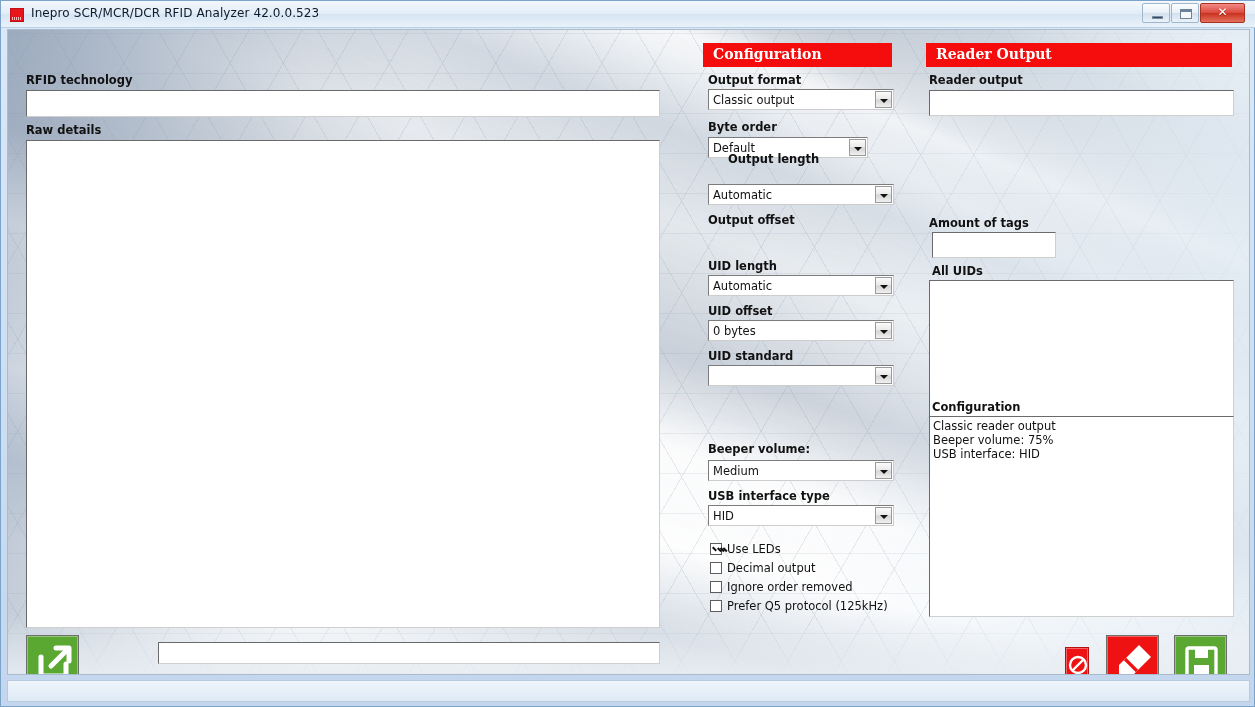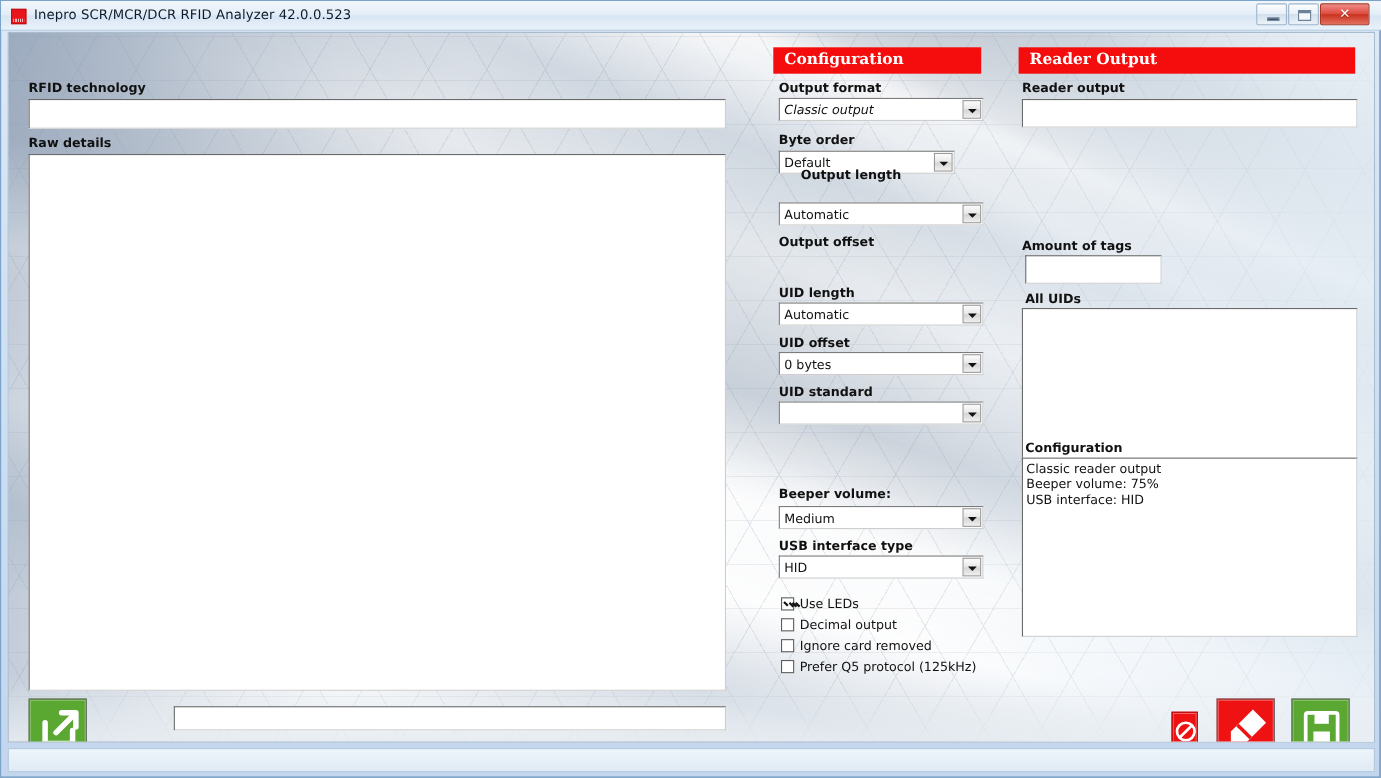--- a/index.html
+++ b/index.html
@@ -244,21 +244,21 @@
         <path d="M14 21 L14 40 L39 40 L39 28" fill="none" stroke="#ffffff" stroke-width="5" stroke-linecap="round" stroke-linejoin="round"></path>
         <path d="M24 30 L40 14" fill="none" stroke="#ffffff" stroke-width="5" stroke-linecap="round"></path>
         <path d="M29 12 L42 12 L42 25" fill="none" stroke="#ffffff" stroke-width="5" stroke-linecap="round" stroke-linejoin="round"></path>
       </svg>
     </div>
     <div class="field" style="left:150px; top:612px; width:502px; height:22px;"></div>
 
     <div class="panel-header" style="left:695px; top:13px; width:189px;">Configuration</div>
 
     <div class="lbl" style="left:700px; top:43px;">Output format</div>
-    <div class="combo" style="left:700px; top:59px; width:186px;font-style:italic;">
+    <div class="combo" style="left:700px; top:59px; width:186px;">
       <div class="val">Classic output</div>
       <div class="arrow"></div>
     </div>
 
     <div class="lbl" style="left:700px; top:90px;">Byte order</div>
     <div class="combo" style="left:700px; top:107px; width:160px;">
       <div class="val">Default</div>
       <div class="arrow"></div>
     </div>
 
@@ -303,40 +303,40 @@
     <div class="chkrow" style="left:702px; top:512px;">
       <span class="chkbox on"></span>
       <span class="chklabel">Use LEDs</span>
     </div>
     <div class="chkrow" style="left:702px; top:531px;">
       <span class="chkbox"></span>
       <span class="chklabel">Decimal output</span>
     </div>
     <div class="chkrow" style="left:702px; top:550px;">
       <span class="chkbox"></span>
-      <span class="chklabel">Ignore card removed</span>
+      <span class="chklabel">Ignore order removed</span>
     </div>
     <div class="chkrow" style="left:702px; top:569px;">
       <span class="chkbox"></span>
       <span class="chklabel">Prefer Q5 protocol (125kHz)</span>
     </div>
 
     <div class="panel-header" style="left:918px; top:13px; width:306px;">Reader Output</div>
 
     <div class="lbl" style="left:921px; top:43px;">Reader output</div>
     <div class="field ta" style="left:921px; top:60px; width:305px; height:26px;"></div>
 
     <div class="lbl" style="left:921px; top:186px;">Amount of tags</div>
     <div class="field ta" style="left:924px; top:202px; width:124px; height:26px;"></div>
 
     <div class="lbl" style="left:924px; top:234px;">All UIDs</div>
     <div class="field ta" style="left:921px; top:250px; width:305px; height:143px;"></div>
 
     <div class="lbl" style="left:924px; top:370px;">Configuration</div>
-    <div class="field ta" style="left:921px; top:386px; width:305px; height:163px;">Classic reader output
+    <div class="field ta" style="left:921px; top:386px; width:305px; height:201px;">Classic reader output
 Beeper volume: 75%
 USB interface: HID</div>
 
     <div class="iconbtn red" style="left:1057px; top:617px; width:24px; height:34px; border-color:#b71010;">
       <svg width="24" height="34" viewBox="0 0 24 34">
         <circle cx="12" cy="17" r="8" fill="none" stroke="#ffffff" stroke-width="2.4"></circle>
         <line x1="6.5" y1="22.5" x2="17.5" y2="11.5" stroke="#ffffff" stroke-width="2.4"></line>
       </svg>
     </div>
 

